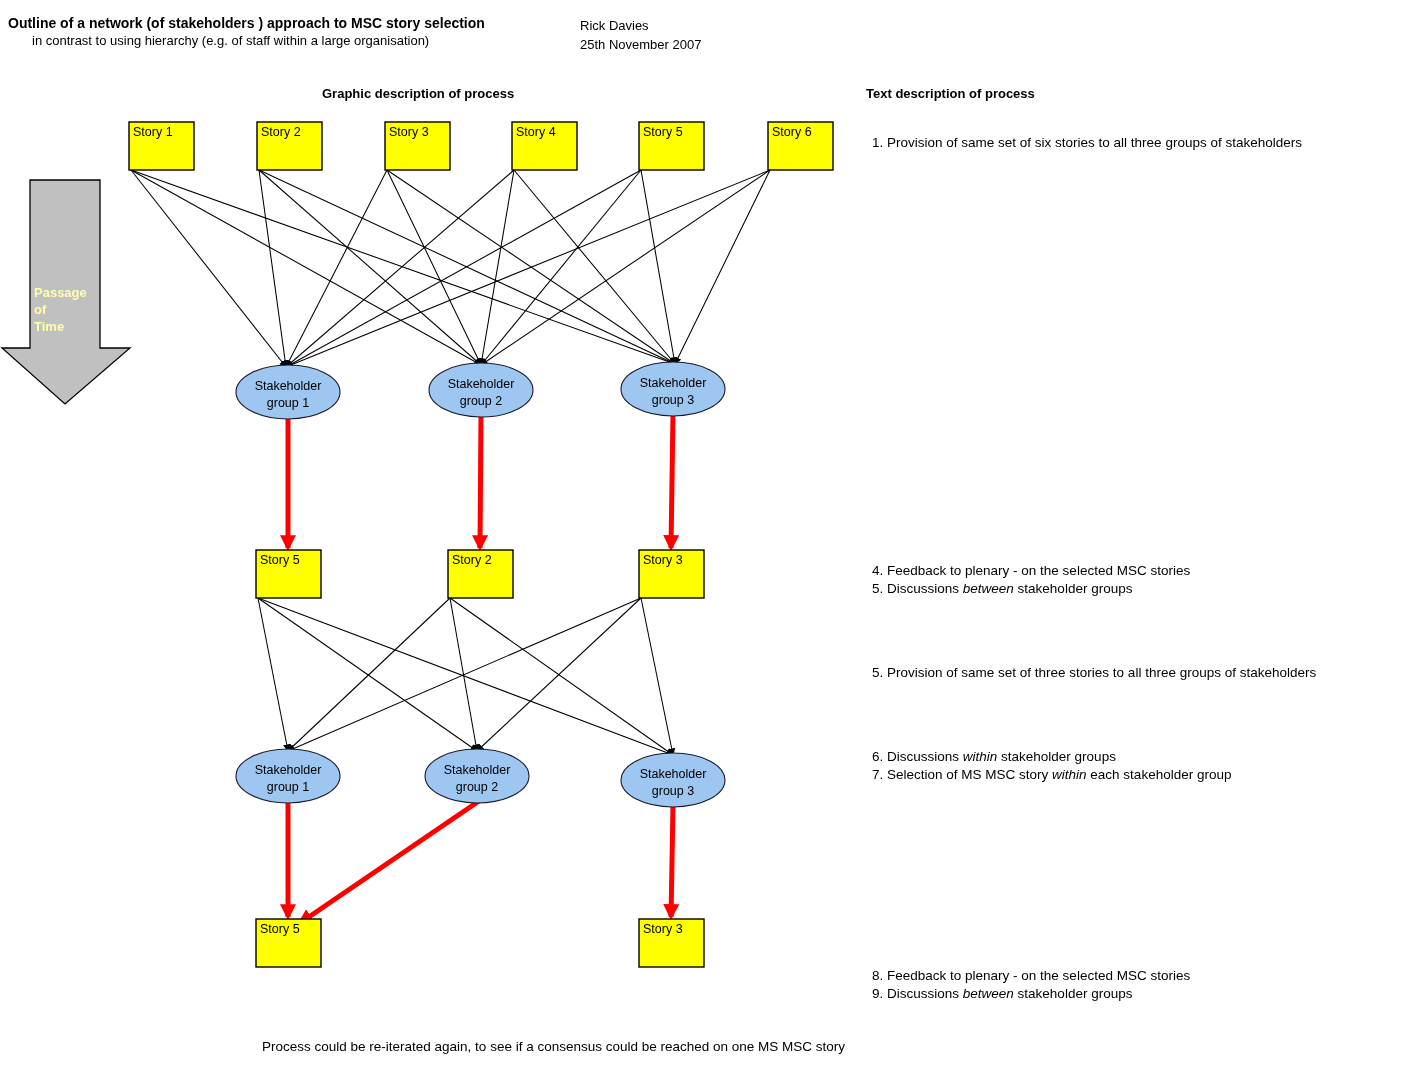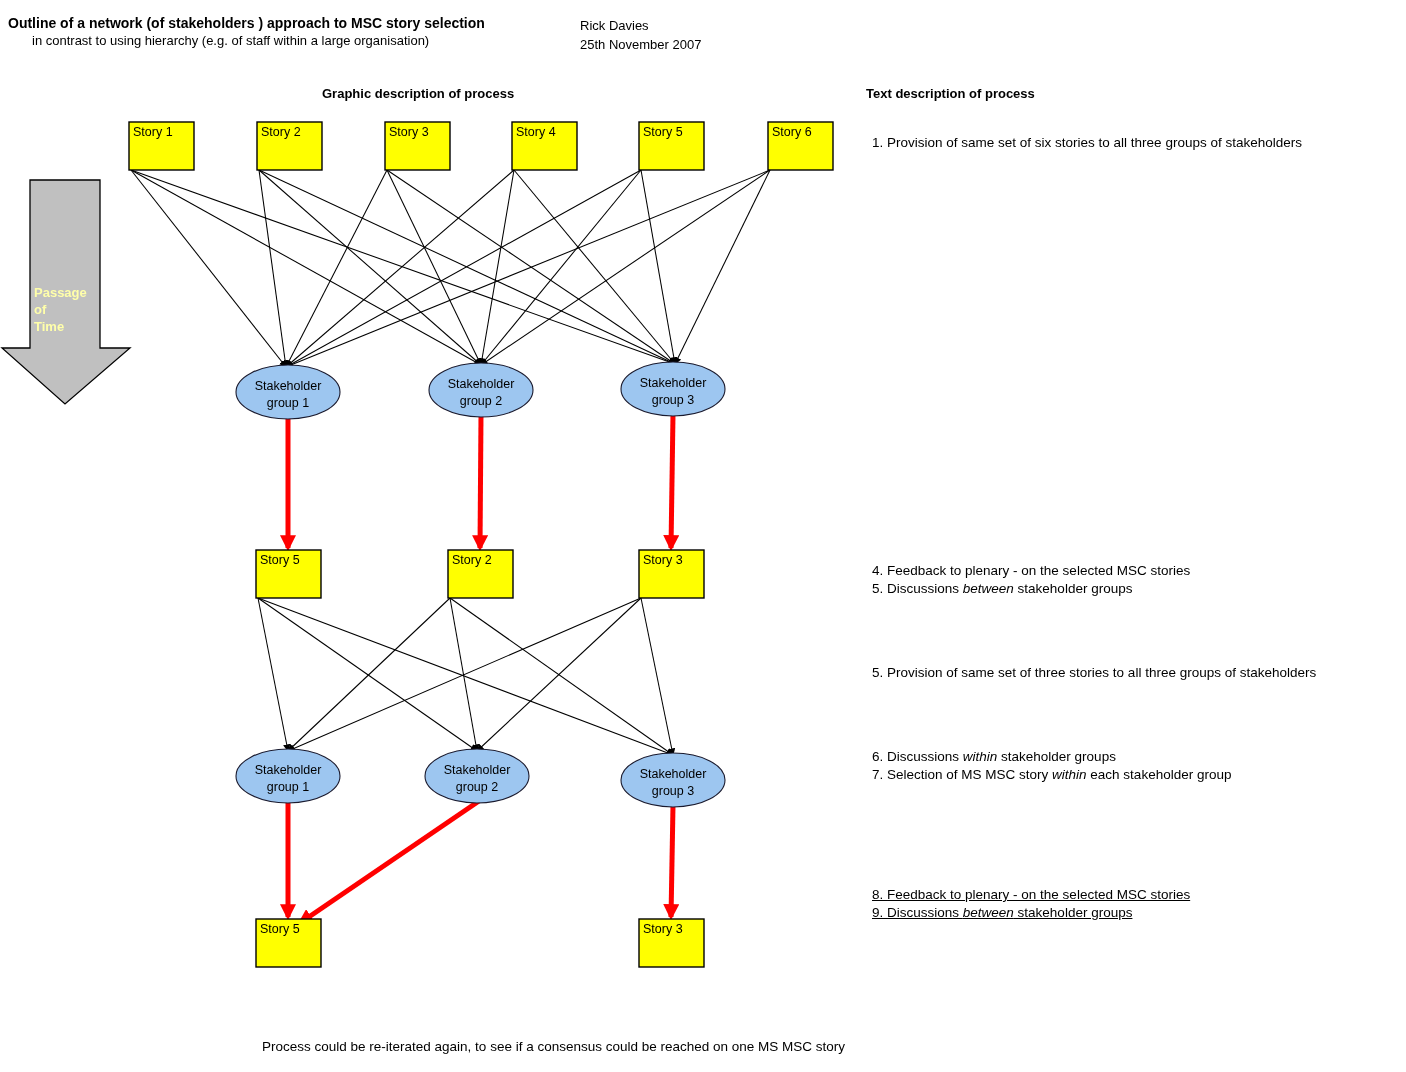--- a/index.html
+++ b/index.html
@@ -66,21 +66,21 @@
     margin-left: 12px;
   }
   .step-line { display: block; }
   .step-line em { font-style: italic; }
 
   #steps-1 { top: 134px; }
   #steps-2 { top: 376px; }
   #steps-3 { top: 562px; }
   #steps-4 { top: 664px; }
   #steps-5 { top: 748px; }
-  #steps-6 { top: 886px; text-decoration: underline; }
+  #steps-6 { top: 967px; }
 
   
   #footer-caption {
     position: absolute;
     left: 262px;
     top: 1039px;
     font-size: 13.5px;
     white-space: nowrap;
   }
 

